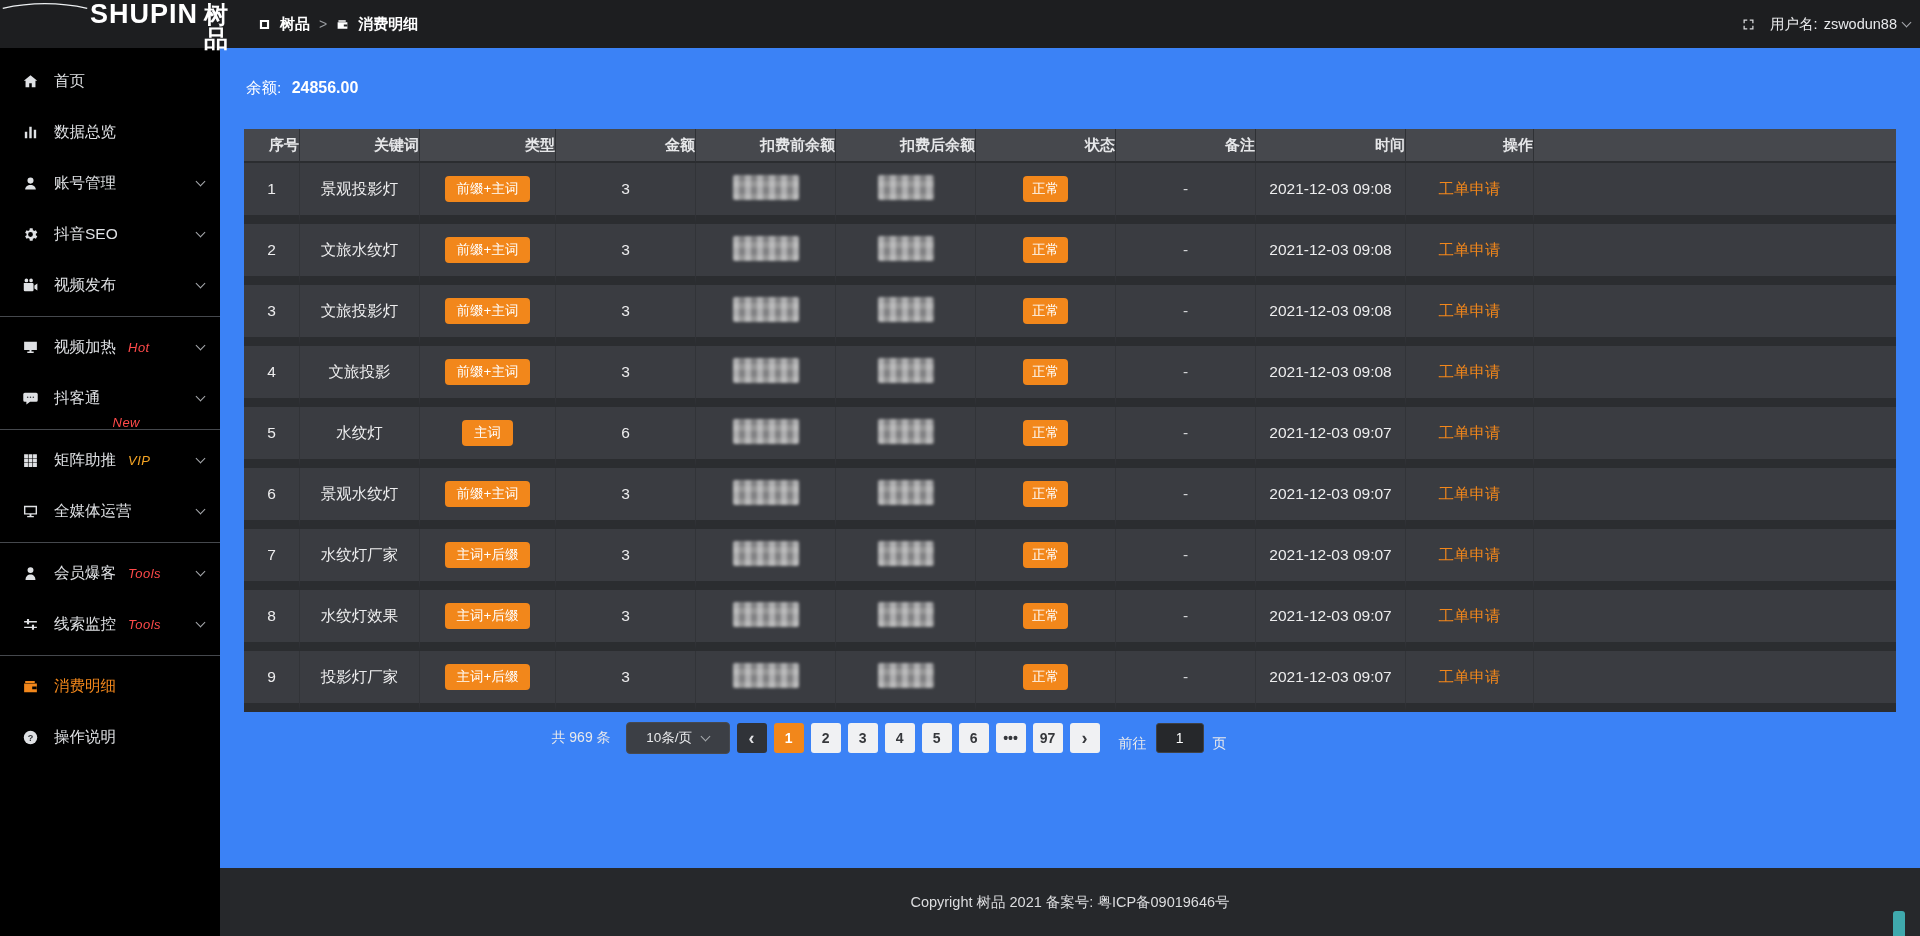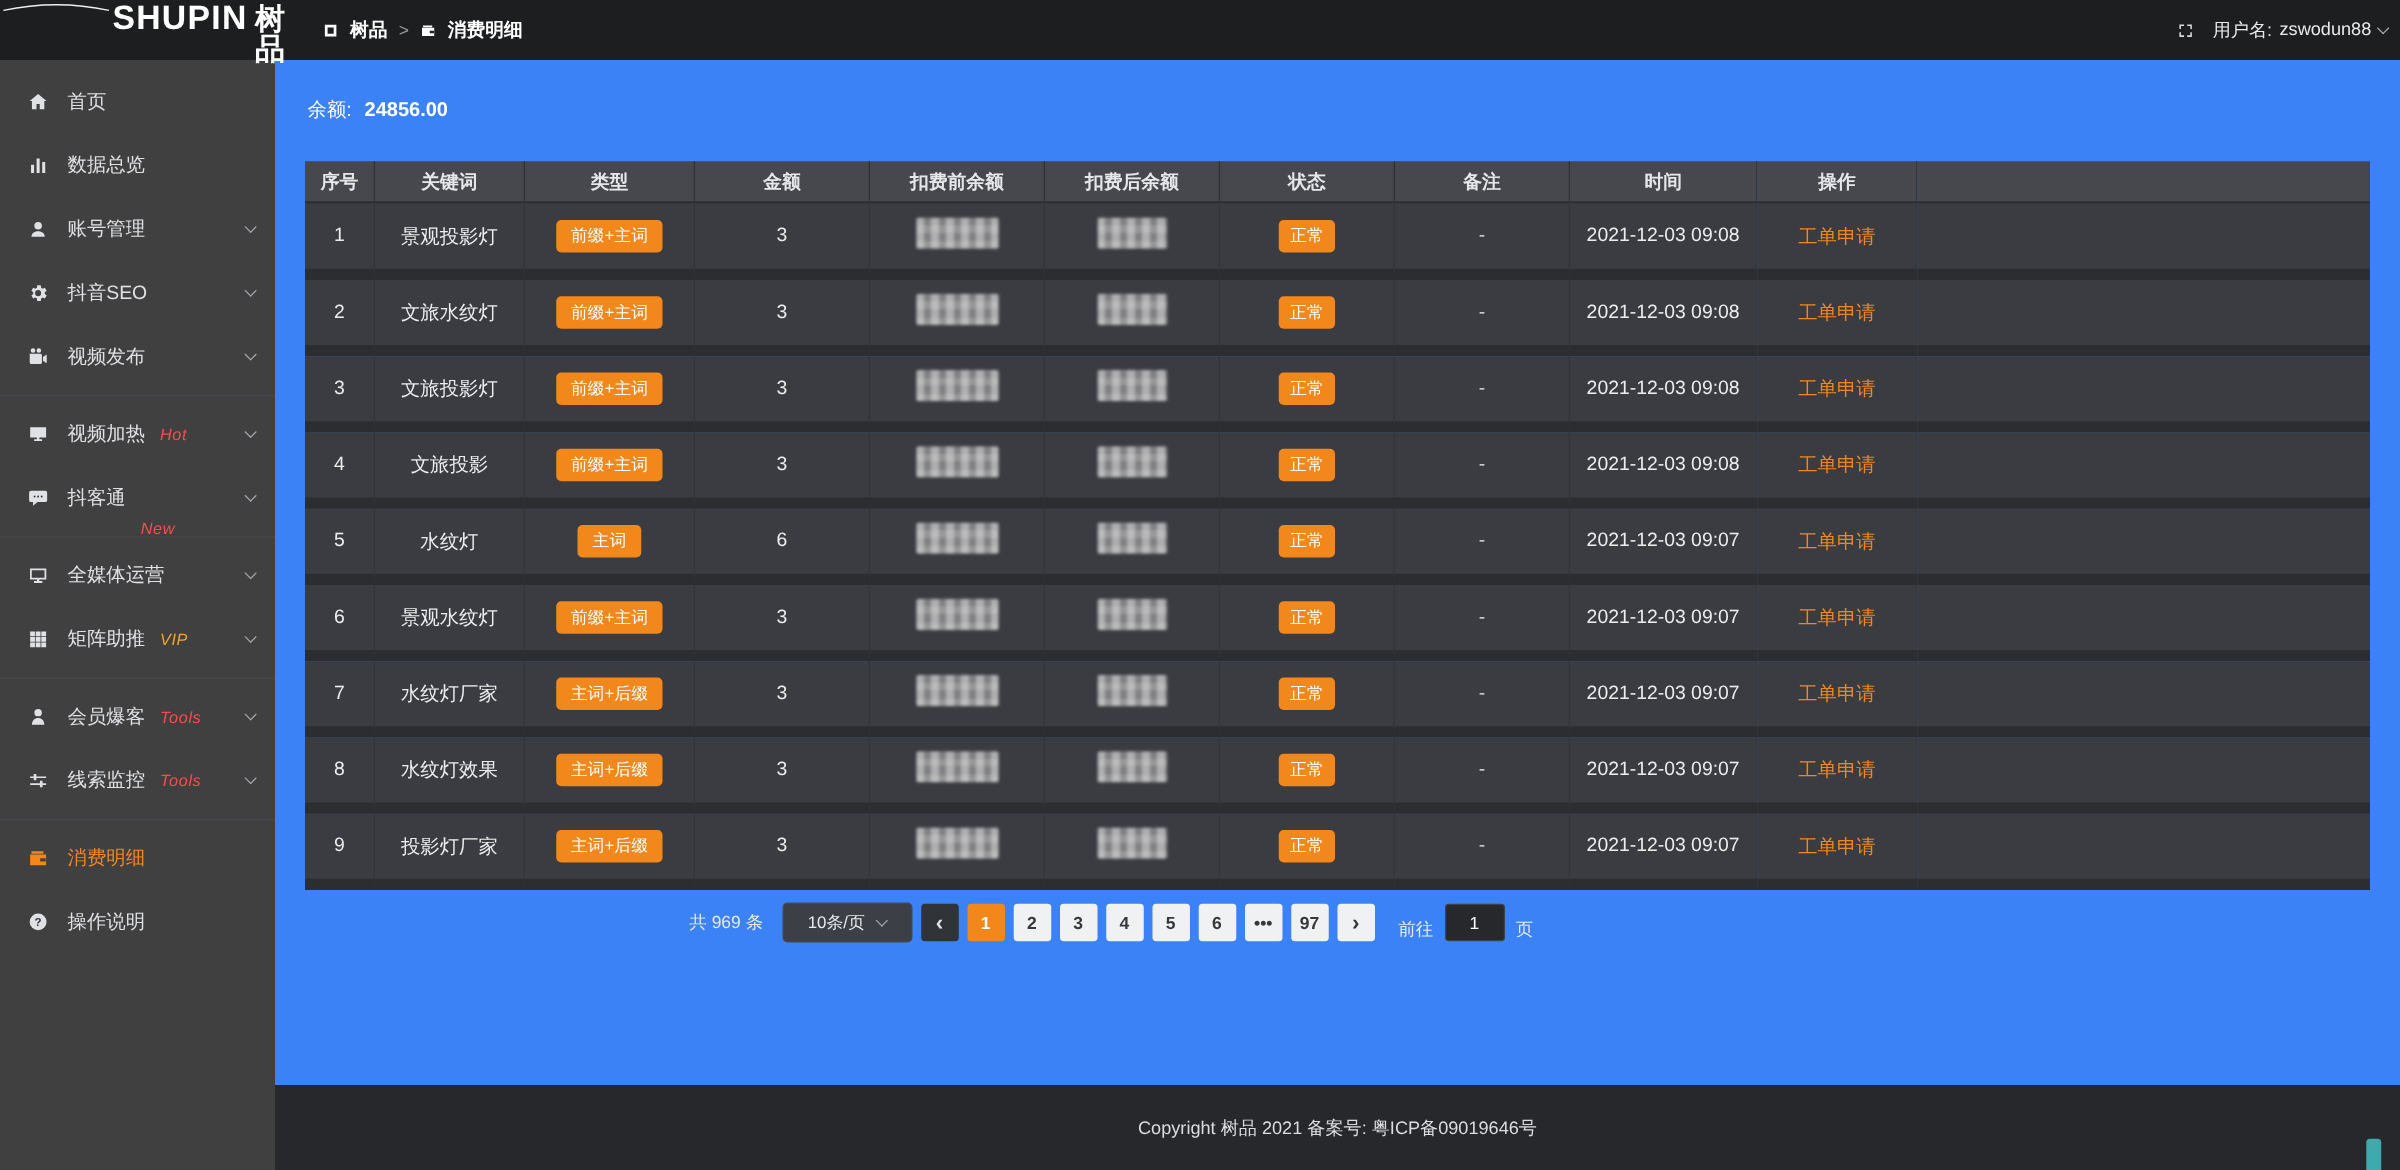--- a/index.html
+++ b/index.html
@@ -21,37 +21,37 @@
   .icon { display:inline-flex; }
   .icon svg { width:100%; height:100%; fill:currentColor; }
   .i13 { width:13px; height:13px; } .i15 { width:15px; height:15px; }
   .top-right { margin-left:auto; display:flex; align-items:center; gap:14px; padding-right:10px; }
   .fullscreen-btn { display:flex; color:#d9dadc; cursor:pointer; }
   .user-box { display:flex; align-items:center; gap:6px; font-size:14.5px; color:#e9eaec; cursor:pointer; }
   .chev { width:7px; height:7px; border-right:1.6px solid #a7aaae; border-bottom:1.6px solid #a7aaae;
           transform:rotate(45deg); margin-top:-4px; }
 
   
-  .sidebar { position:absolute; top:48px; left:0; bottom:0; width:220px; background:#404040; padding-top:8px; }
+  .sidebar { position:absolute; top:48px; left:0; bottom:0; width:220px; background:#000000; padding-top:8px; }
   .side-item { display:flex; align-items:center; height:51px; padding:0 16px 0 22px;
                color:#dfe1e4; font-size:15.5px; cursor:pointer; }
   .side-item .icon { width:17px; height:17px; margin-right:15px; flex:none; }
   .side-item.active { color:#f2871b; }
   .side-badge { font-style:italic; font-weight:normal; font-size:13px; margin-left:12px; letter-spacing:.5px; }
   .side-item .chev { margin-left:auto; }
   .side-divider { height:1px; background:#45484d; margin:5px 0; }
 
   
   .main { position:absolute; top:48px; left:220px; right:0; bottom:0; background:#3b82f6; }
   .balance { padding:30px 26px 0; font-size:15.5px; color:#fff; }
   .balance b { margin-left:6px; font-size:16px; }
   .table-wrap { margin:30px 24px 0; }
   table { width:100%; border-collapse:separate; border-spacing:0; table-layout:fixed; }
   th { background:#46484d; height:34px; font-size:15px; font-weight:600; color:#e6e7e9;
-       border-bottom:2px solid #2b2d30; border-right:1px solid #2f3135; }
+       border-bottom:2px solid #2b2d30; border-right:1px solid #2f3135;text-align:right; }
   th:last-child { border-right:none; }
   td { background:#3a3c41; height:61px; text-align:center; vertical-align:middle;
        color:#ededee; font-size:15.5px; border-bottom:9px solid #2b2d30; border-right:1px solid #323438; }
   td:last-child { border-right:none; }
   .type-badge, .status-badge { display:inline-block; background:#f2871b; color:#fff; font-size:13.5px;
        padding:6px 12px; border-radius:4px; line-height:1; }
   .status-badge { padding:6px 9px; }
   .blur-block { display:inline-block; width:66px; height:25px; border-radius:2px; opacity:.9;
        filter:blur(1.4px);
        background-image:
@@ -191,34 +191,34 @@
         </svg>
       </span>
       <span>抖客通</span>
       <span class="side-badge" style="color: rgb(255, 74, 74); margin-top: 48px;">New</span>
       <span class="chev"></span>
     </div>
     <div class="side-divider"></div>
     <div class="side-item">
       <span class="icon">
         <svg viewBox="0 0 24 24">
-          <path fill-rule="evenodd" d="M2.8 4h18.4v12.4h-7.9v1.8h3.4v2H7.3v-2h3.4v-1.8H2.8zM4.8 6v8.4h14.4V6z"></path>
-        </svg>
-      </span>
-      <span>全媒体运营</span>
-      <span class="chev"></span>
-    </div>
-    <div class="side-item">
-      <span class="icon">
-        <svg viewBox="0 0 24 24">
           <path d="M3 3h5.4v5.4H3zM9.3 3h5.4v5.4H9.3zM15.6 3H21v5.4h-5.4zM3 9.3h5.4v5.4H3zM9.3 9.3h5.4v5.4H9.3zM15.6 9.3H21v5.4h-5.4zM3 15.6h5.4V21H3zM9.3 15.6h5.4V21H9.3zM15.6 15.6H21V21h-5.4z"></path>
         </svg>
       </span>
       <span>矩阵助推</span>
       <span class="side-badge" style="color: rgb(245, 165, 36);">VIP</span>
+      <span class="chev"></span>
+    </div>
+    <div class="side-item">
+      <span class="icon">
+        <svg viewBox="0 0 24 24">
+          <path fill-rule="evenodd" d="M2.8 4h18.4v12.4h-7.9v1.8h3.4v2H7.3v-2h3.4v-1.8H2.8zM4.8 6v8.4h14.4V6z"></path>
+        </svg>
+      </span>
+      <span>全媒体运营</span>
       <span class="chev"></span>
     </div>
     <div class="side-divider"></div>
     <div class="side-item">
       <span class="icon">
         <svg viewBox="0 0 24 24">
           <path d="M12 11.4A4.2 4.2 0 1 0 7.8 7.2 4.2 4.2 0 0 0 12 11.4zM5 21c0-4.8 3.1-7.6 7-7.6s7 2.8 7 7.6z"></path>
         </svg>
       </span>
       <span>会员爆客</span>

